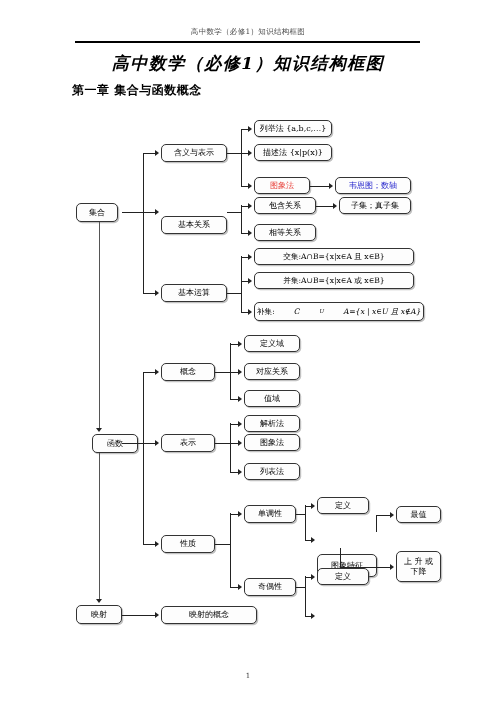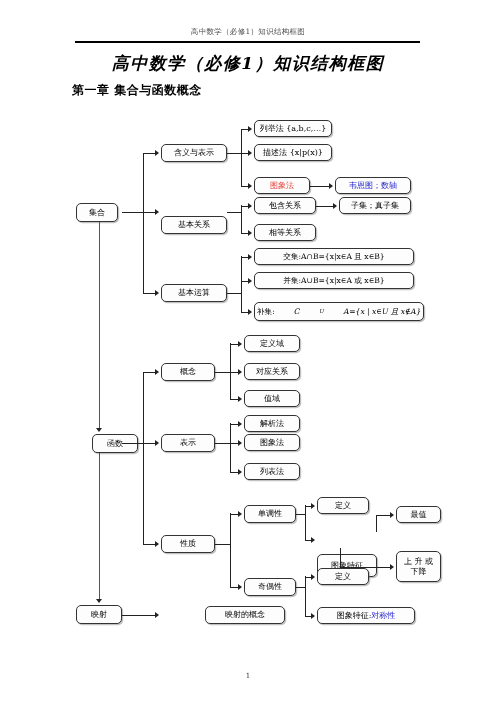--- a/index.html
+++ b/index.html
@@ -254,23 +254,19 @@
 
   <div class="ln h" style="left:296px; top:586.5px; width:10px;"></div>
   <div class="ln v" style="left:305px; top:576px; height:40px;"></div>
 
   <div class="ln h" style="left:305px; top:576.5px; width:7px;"></div>
   <div class="arw" style="left:311px; top:574px;"></div>
   <div class="node" style="left:317px; top:568px; width:52px; height:17px;">定义</div>
 
   <div class="ln h" style="left:305px; top:615.5px; width:7px;"></div>
   <div class="arw" style="left:311px; top:613px;"></div>
-  <div class="node" style="left:317px; top:607px; width:98px; height:17px;">
-    <span>图象特征:</span>
-      <span class="blue">对称性</span>
-  </div>
 
   <div class="ln h" style="left:122px; top:614.5px; width:34px;"></div>
   <div class="arw" style="left:155px; top:612px;"></div>
-  <div class="node" style="left:161px; top:606px; width:80px; height:18px;margin-left:44px;">映射的概念</div>
+  <div class="node" style="left:161px; top:606px; width:96px; height:18px;">映射的概念</div>
 
   <div class="pagenum">1</div>
 </div>
 
 </body></html>

